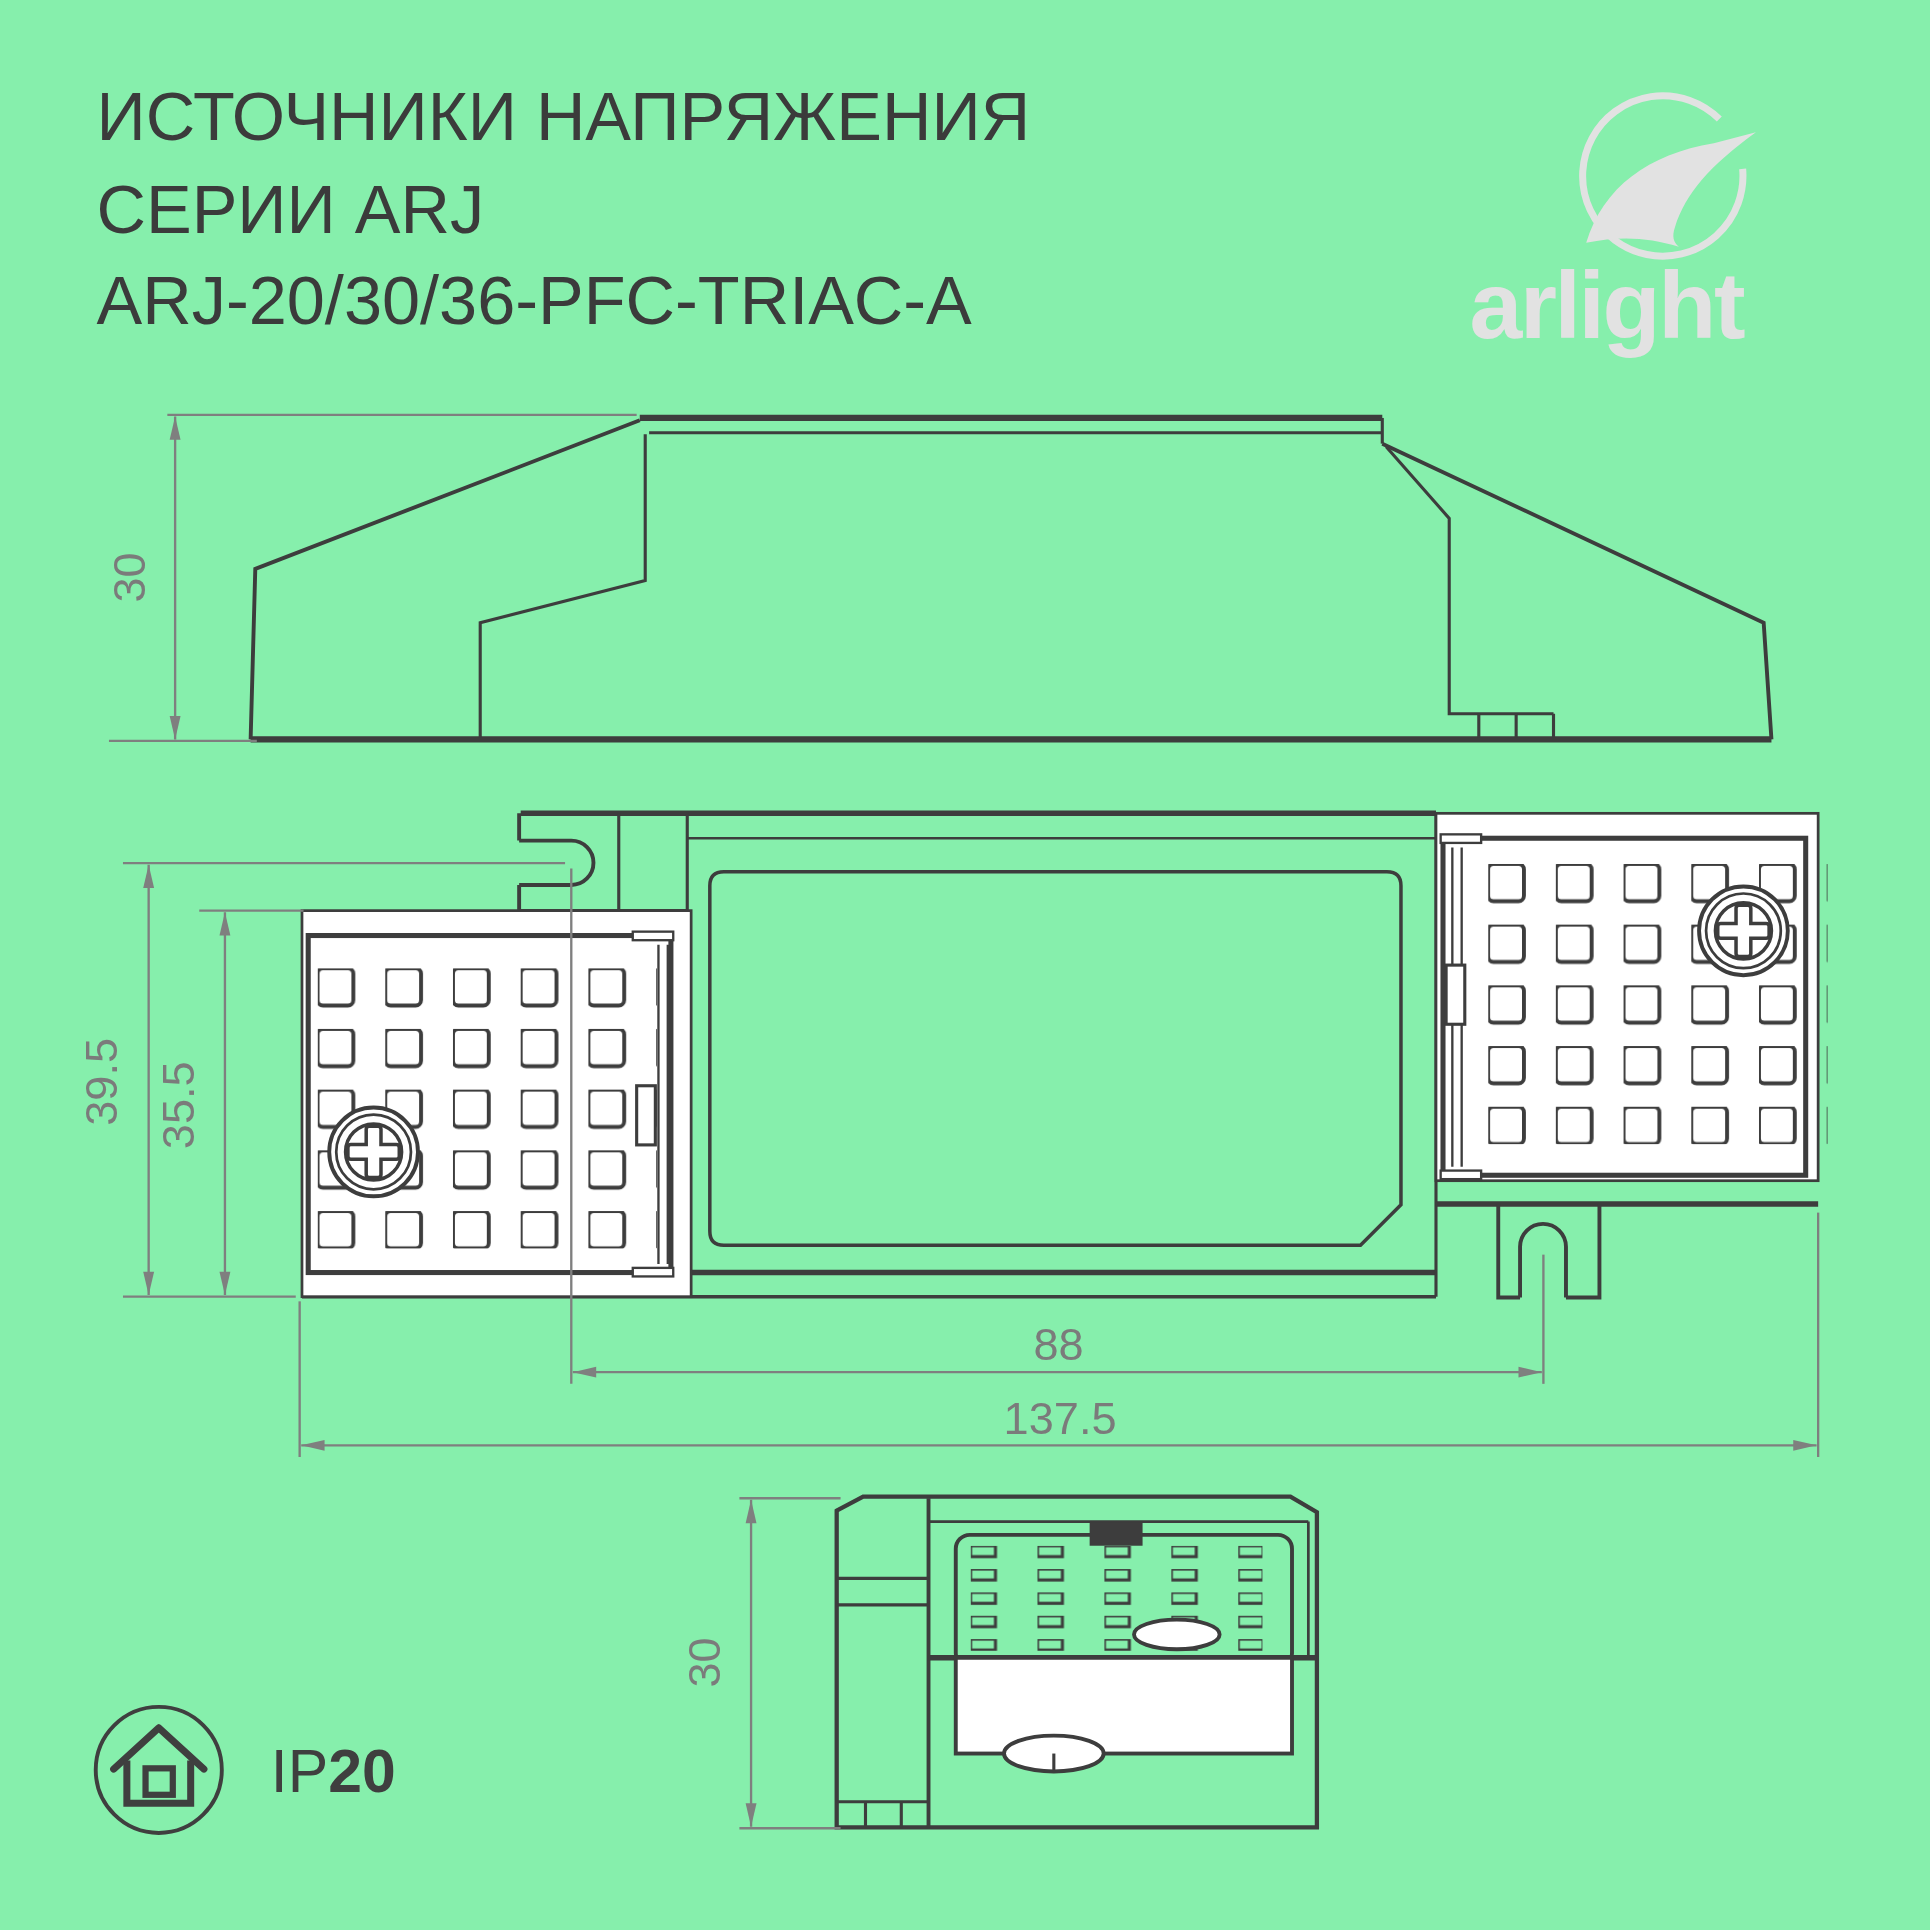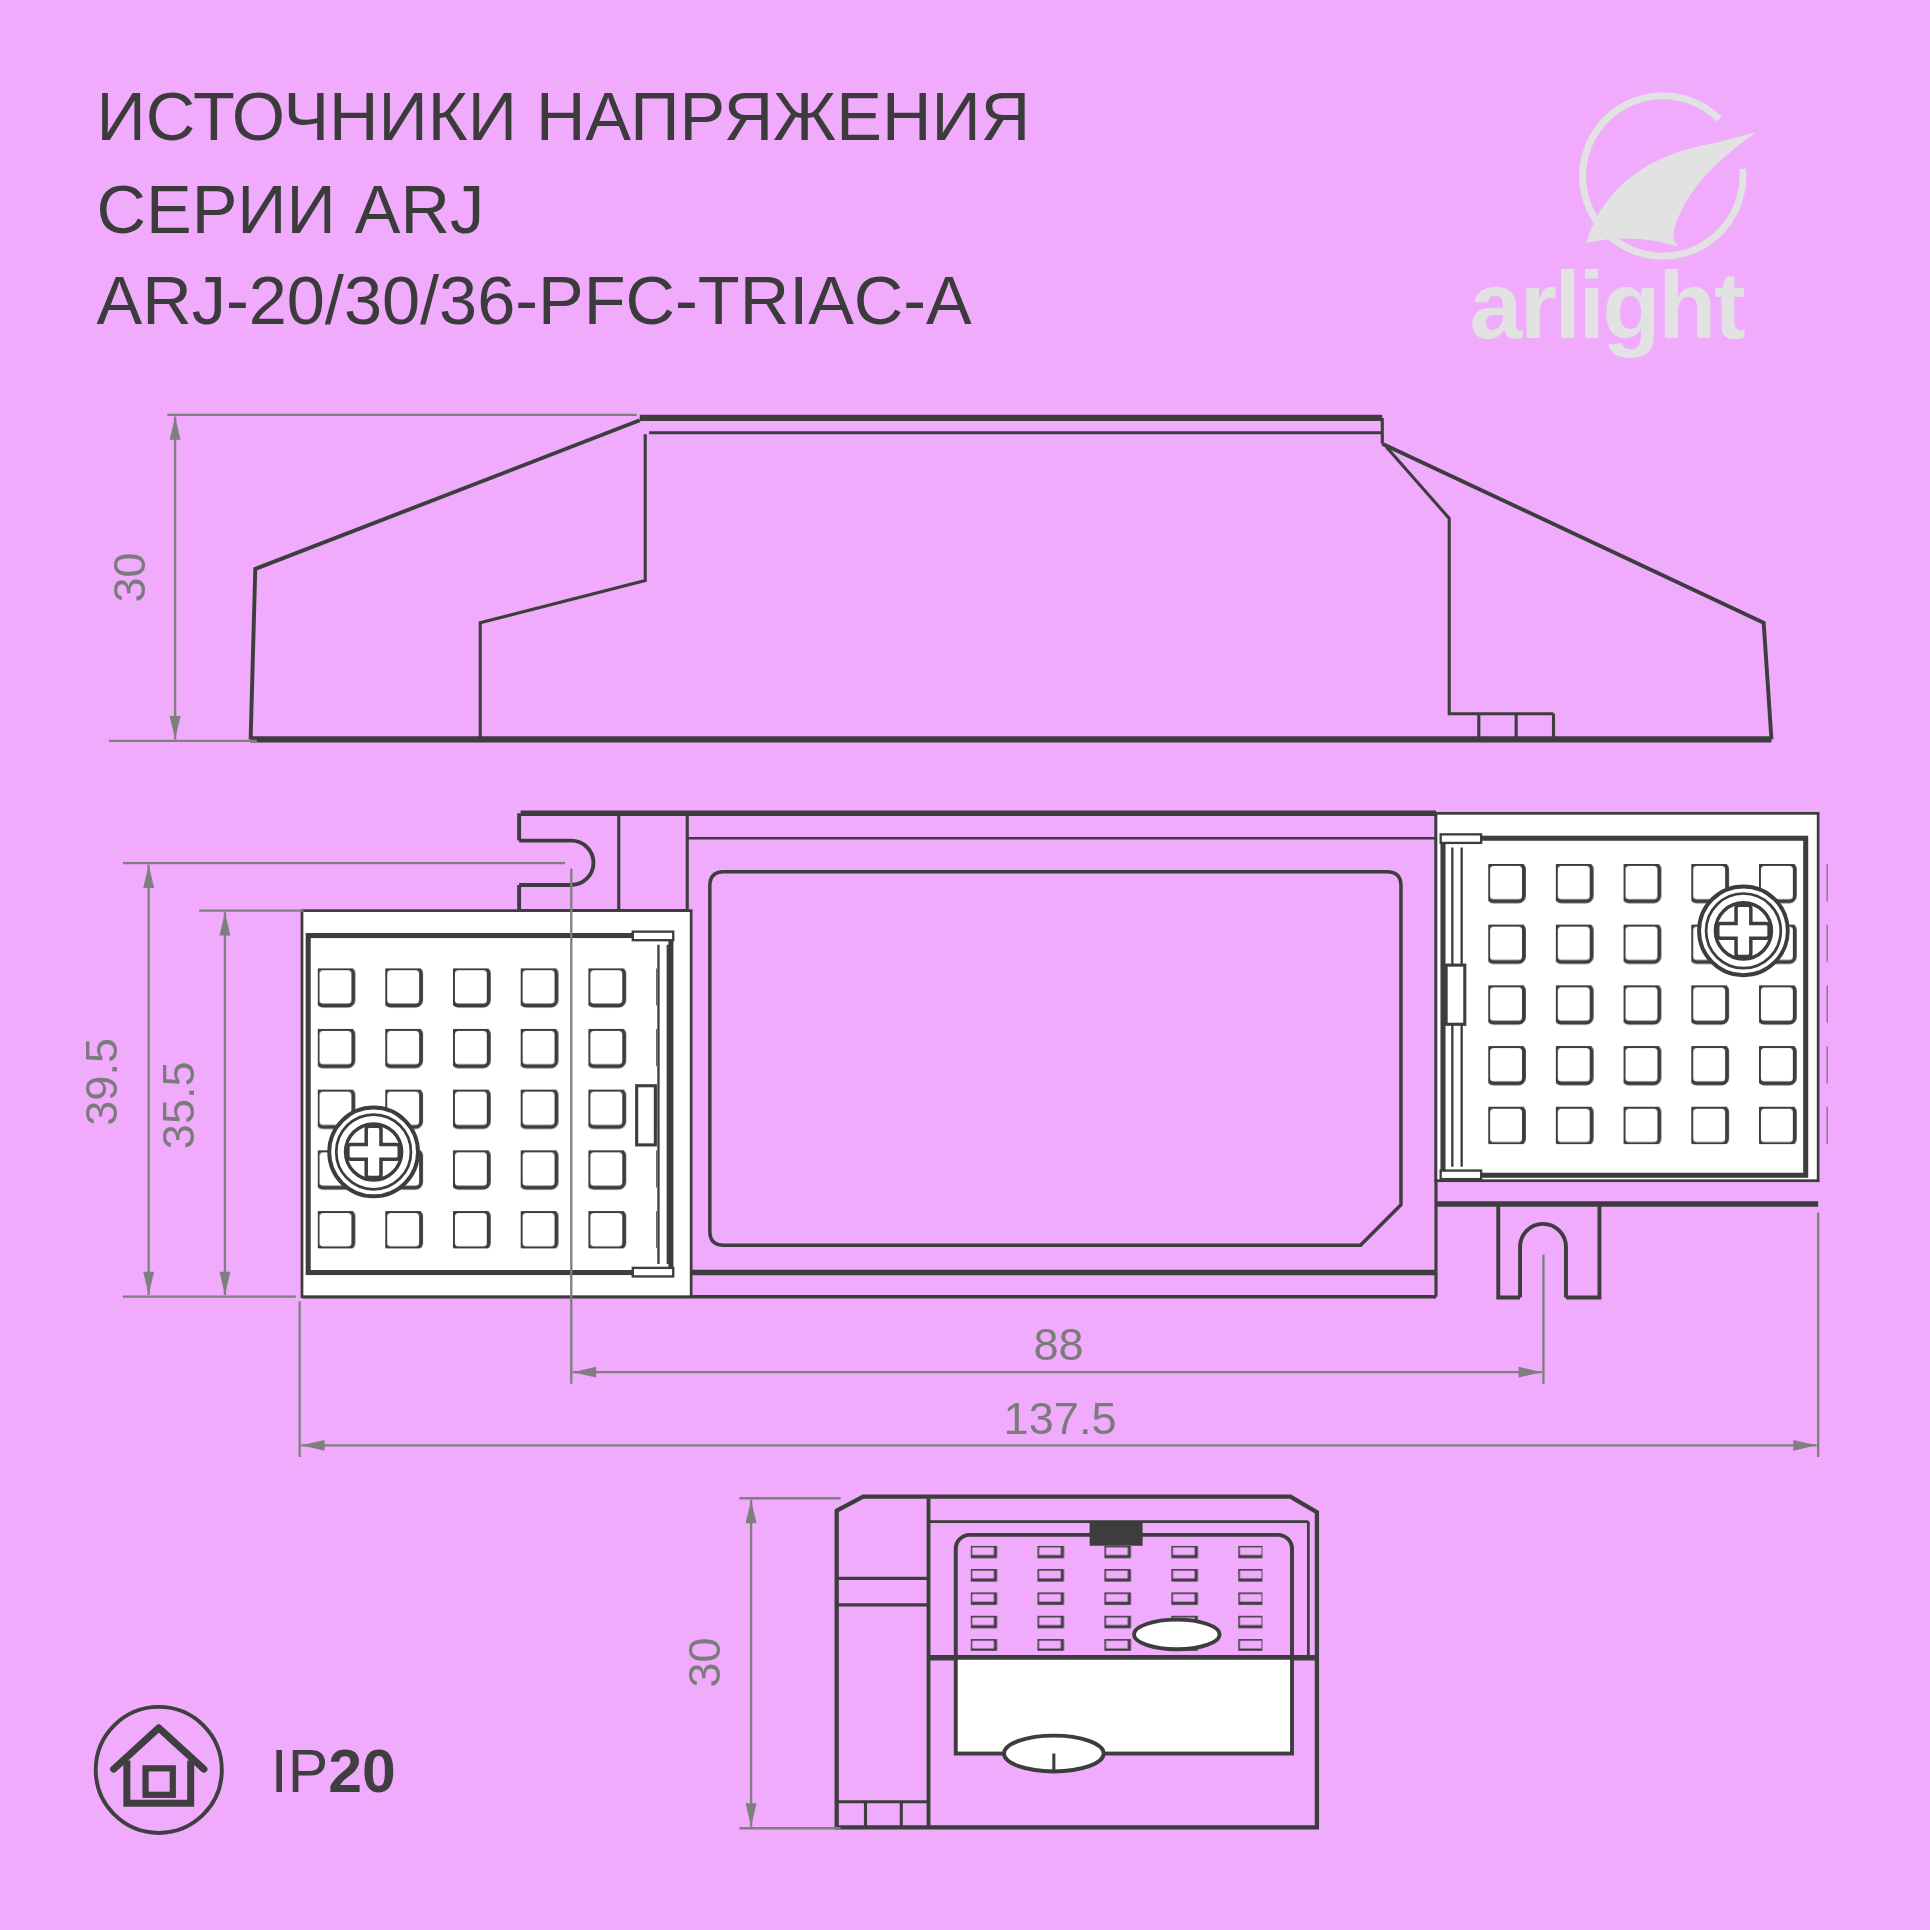--- a/index.html
+++ b/index.html
@@ -1,16 +1,16 @@
 <!DOCTYPE html>
 <html style="font-size:12.5px"><head>
 <meta charset="utf-8">
 <style>
   html,body{margin:0;padding:0;background:#ffffff;}
-  .page{position:relative;width:1931px;height:1931px;background:#f0abfc;overflow:hidden;text-decoration:underline;}
+  .page{position:relative;width:1931px;height:1931px;background:#86efac;overflow:hidden;text-decoration:underline;}
   svg{display:block;}
   text{font-family:"Liberation Sans","DejaVu Sans",sans-serif;}
   .title-text{font-size:88px;font-weight:500;fill:#3b3b3b;letter-spacing:0px;}
   .dim-text{font-size:58px;fill:#7b7b7b;font-weight:400;}
   .logo-text{font-size:122px;font-weight:800;fill:#e2e2e2;letter-spacing:-3px;}
   .ip-text{font-size:78px;fill:#3f3f3f;}
   .ln{stroke:#3d3d3d;fill:none;}
   .dim{stroke:#7f7f7f;fill:none;stroke-width:3;}
   .arr{fill:#7f7f7f;stroke:none;}
 </style>

